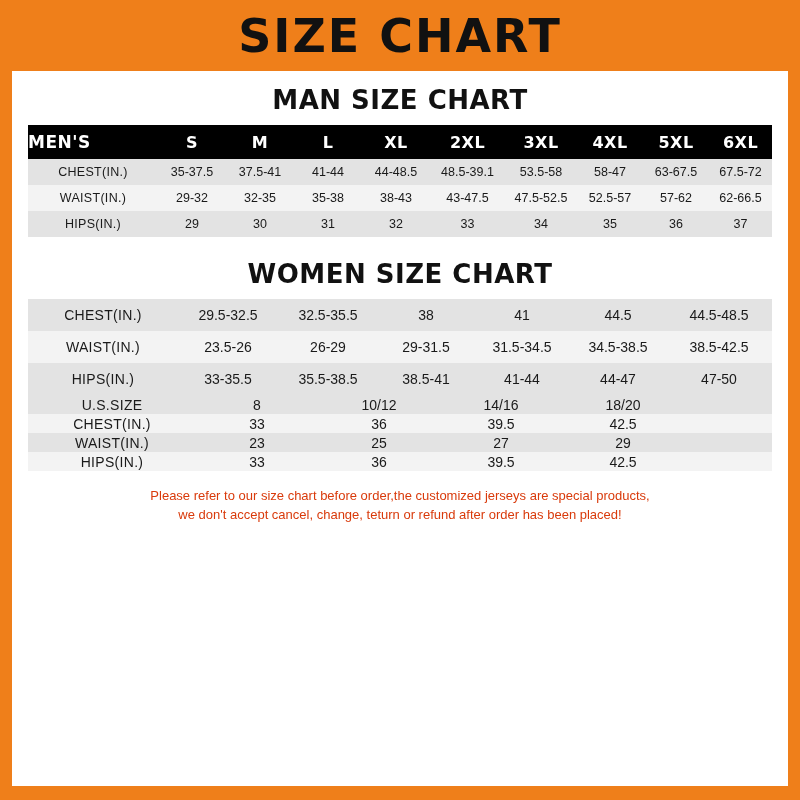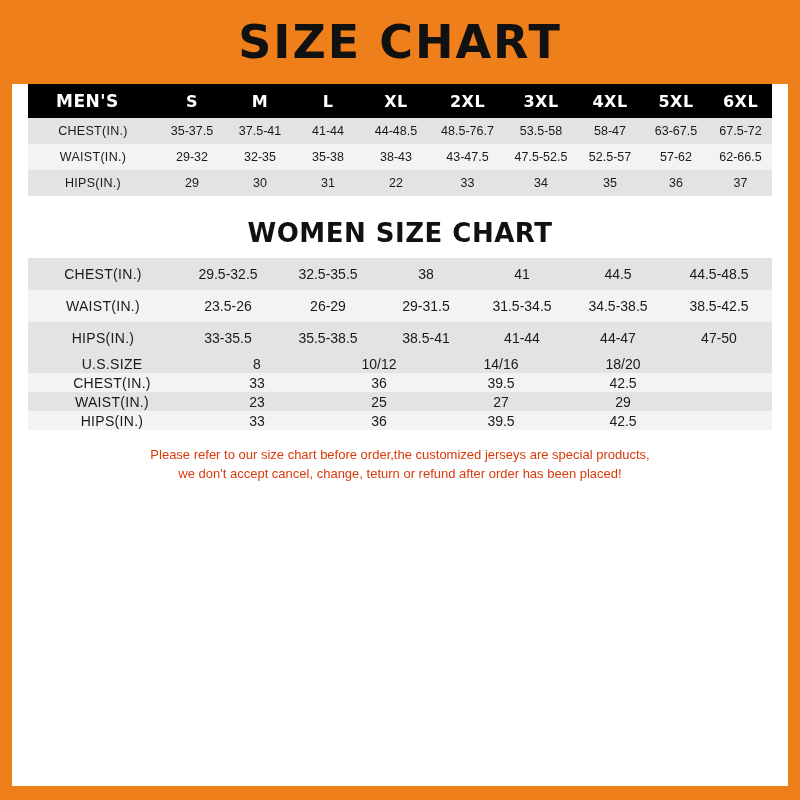--- a/index.html
+++ b/index.html
@@ -16,21 +16,21 @@
   .page {
     position: relative;
     width: 800px;
     height: 800px;
     background: #ffffff;
     box-sizing: border-box;
     border-left: 12px solid #ef7f1a;
     border-right: 12px solid #ef7f1a;
   }
   .banner {
-    height: 84px;
+    height: 71px;
     background: #ef7f1a;
     display: flex;
     align-items: center;
     justify-content: center;
     margin: 0 -12px;
   }
   .banner-title {
     font-family: "DejaVu Sans", sans-serif;
     font-weight: bold;
     font-size: 46px;
@@ -73,21 +73,21 @@
   tr.head-row th {
     color: #ffffff;
     height: 34px;
     font-family: "DejaVu Sans", sans-serif;
     font-size: 16px;
     font-weight: bold;
     letter-spacing: 0.5px;
   }
   tr.head-row th.rowlabel {
     text-align: left;
-    padding-left: 28px;
+    padding-left: 0;
     font-size: 17px;
   }
   tr.band-a { background: #e3e3e3; }
   tr.band-b { background: #f3f3f3; }
   tr.data-row td { height: 27px; }
   tr.data-row td.rowlabel {
     font-size: 13px;
     color: #1a1a1a;
     letter-spacing: 0.3px;
     margin-top: 11px;
@@ -121,20 +121,21 @@
 </head>
 <body>
 
 <div class="page">
 
   <div class="banner">
     <div class="banner-title">SIZE CHART</div>
   </div>
 
   <div class="section">
+    <div class="section-title men-title">MAN SIZE CHART</div>
     <table class="chart men-table">
       <colgroup>
         <col style="width:130px">
         <col style="width:68px">
           <col style="width:68px">
           <col style="width:68px">
         <col style="width:68px">
           <col style="width:75px">
           <col style="width:72px">
         <col style="width:66px">
@@ -153,21 +154,21 @@
             <th>4XL</th>
             <th>5XL</th>
             <th>6XL</th>
           </tr>
           <tr class="data-row band-a">
             <td class="rowlabel">CHEST(IN.)</td>
             <td>35-37.5</td>
             <td>37.5-41</td>
             <td>41-44</td>
             <td>44-48.5</td>
-            <td>48.5-76.7</td>
+            <td>48.5-39.1</td>
             <td>53.5-58</td>
             <td>58-47</td>
             <td>63-67.5</td>
             <td>67.5-72</td>
           </tr>
           <tr class="data-row band-b">
             <td class="rowlabel">WAIST(IN.)</td>
             <td>29-32</td>
             <td>32-35</td>
             <td>35-38</td>
@@ -176,21 +177,21 @@
             <td>47.5-52.5</td>
             <td>52.5-57</td>
             <td>57-62</td>
             <td>62-66.5</td>
           </tr>
           <tr class="data-row band-a">
             <td class="rowlabel">HIPS(IN.)</td>
             <td>29</td>
             <td>30</td>
             <td>31</td>
-            <td>22</td>
+            <td>32</td>
             <td>33</td>
             <td>34</td>
             <td>35</td>
             <td>36</td>
             <td>37</td>
           </tr>
         </tbody>
     </table>
   </div>
 

